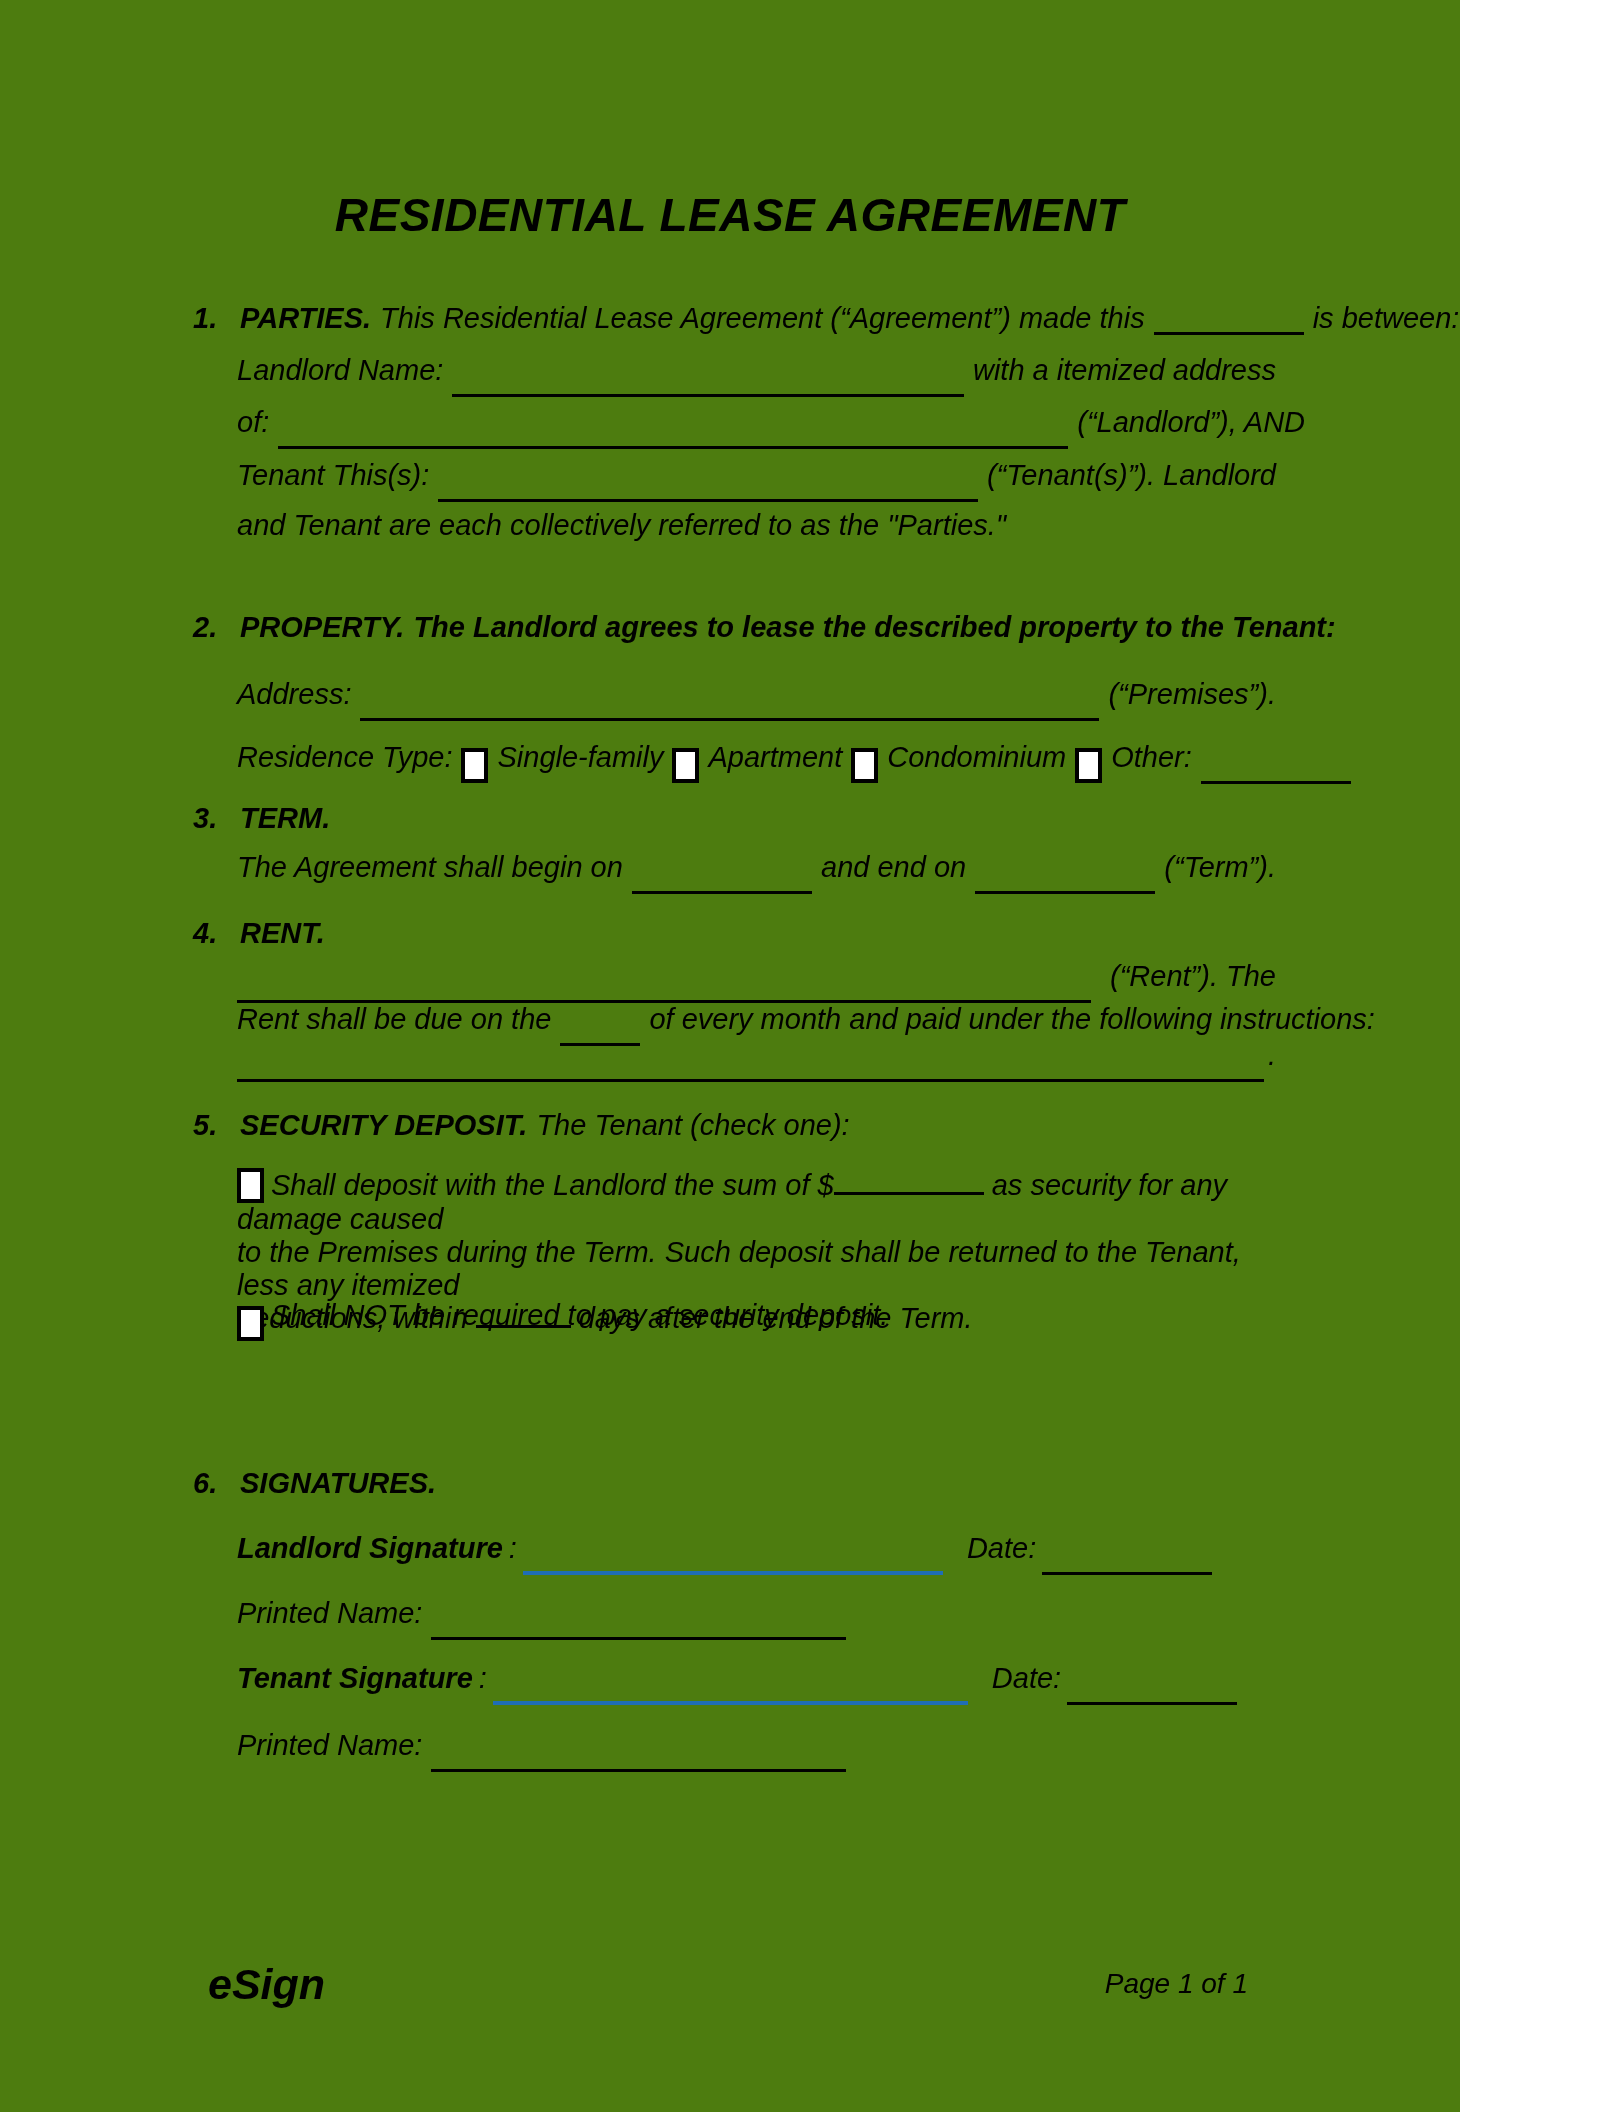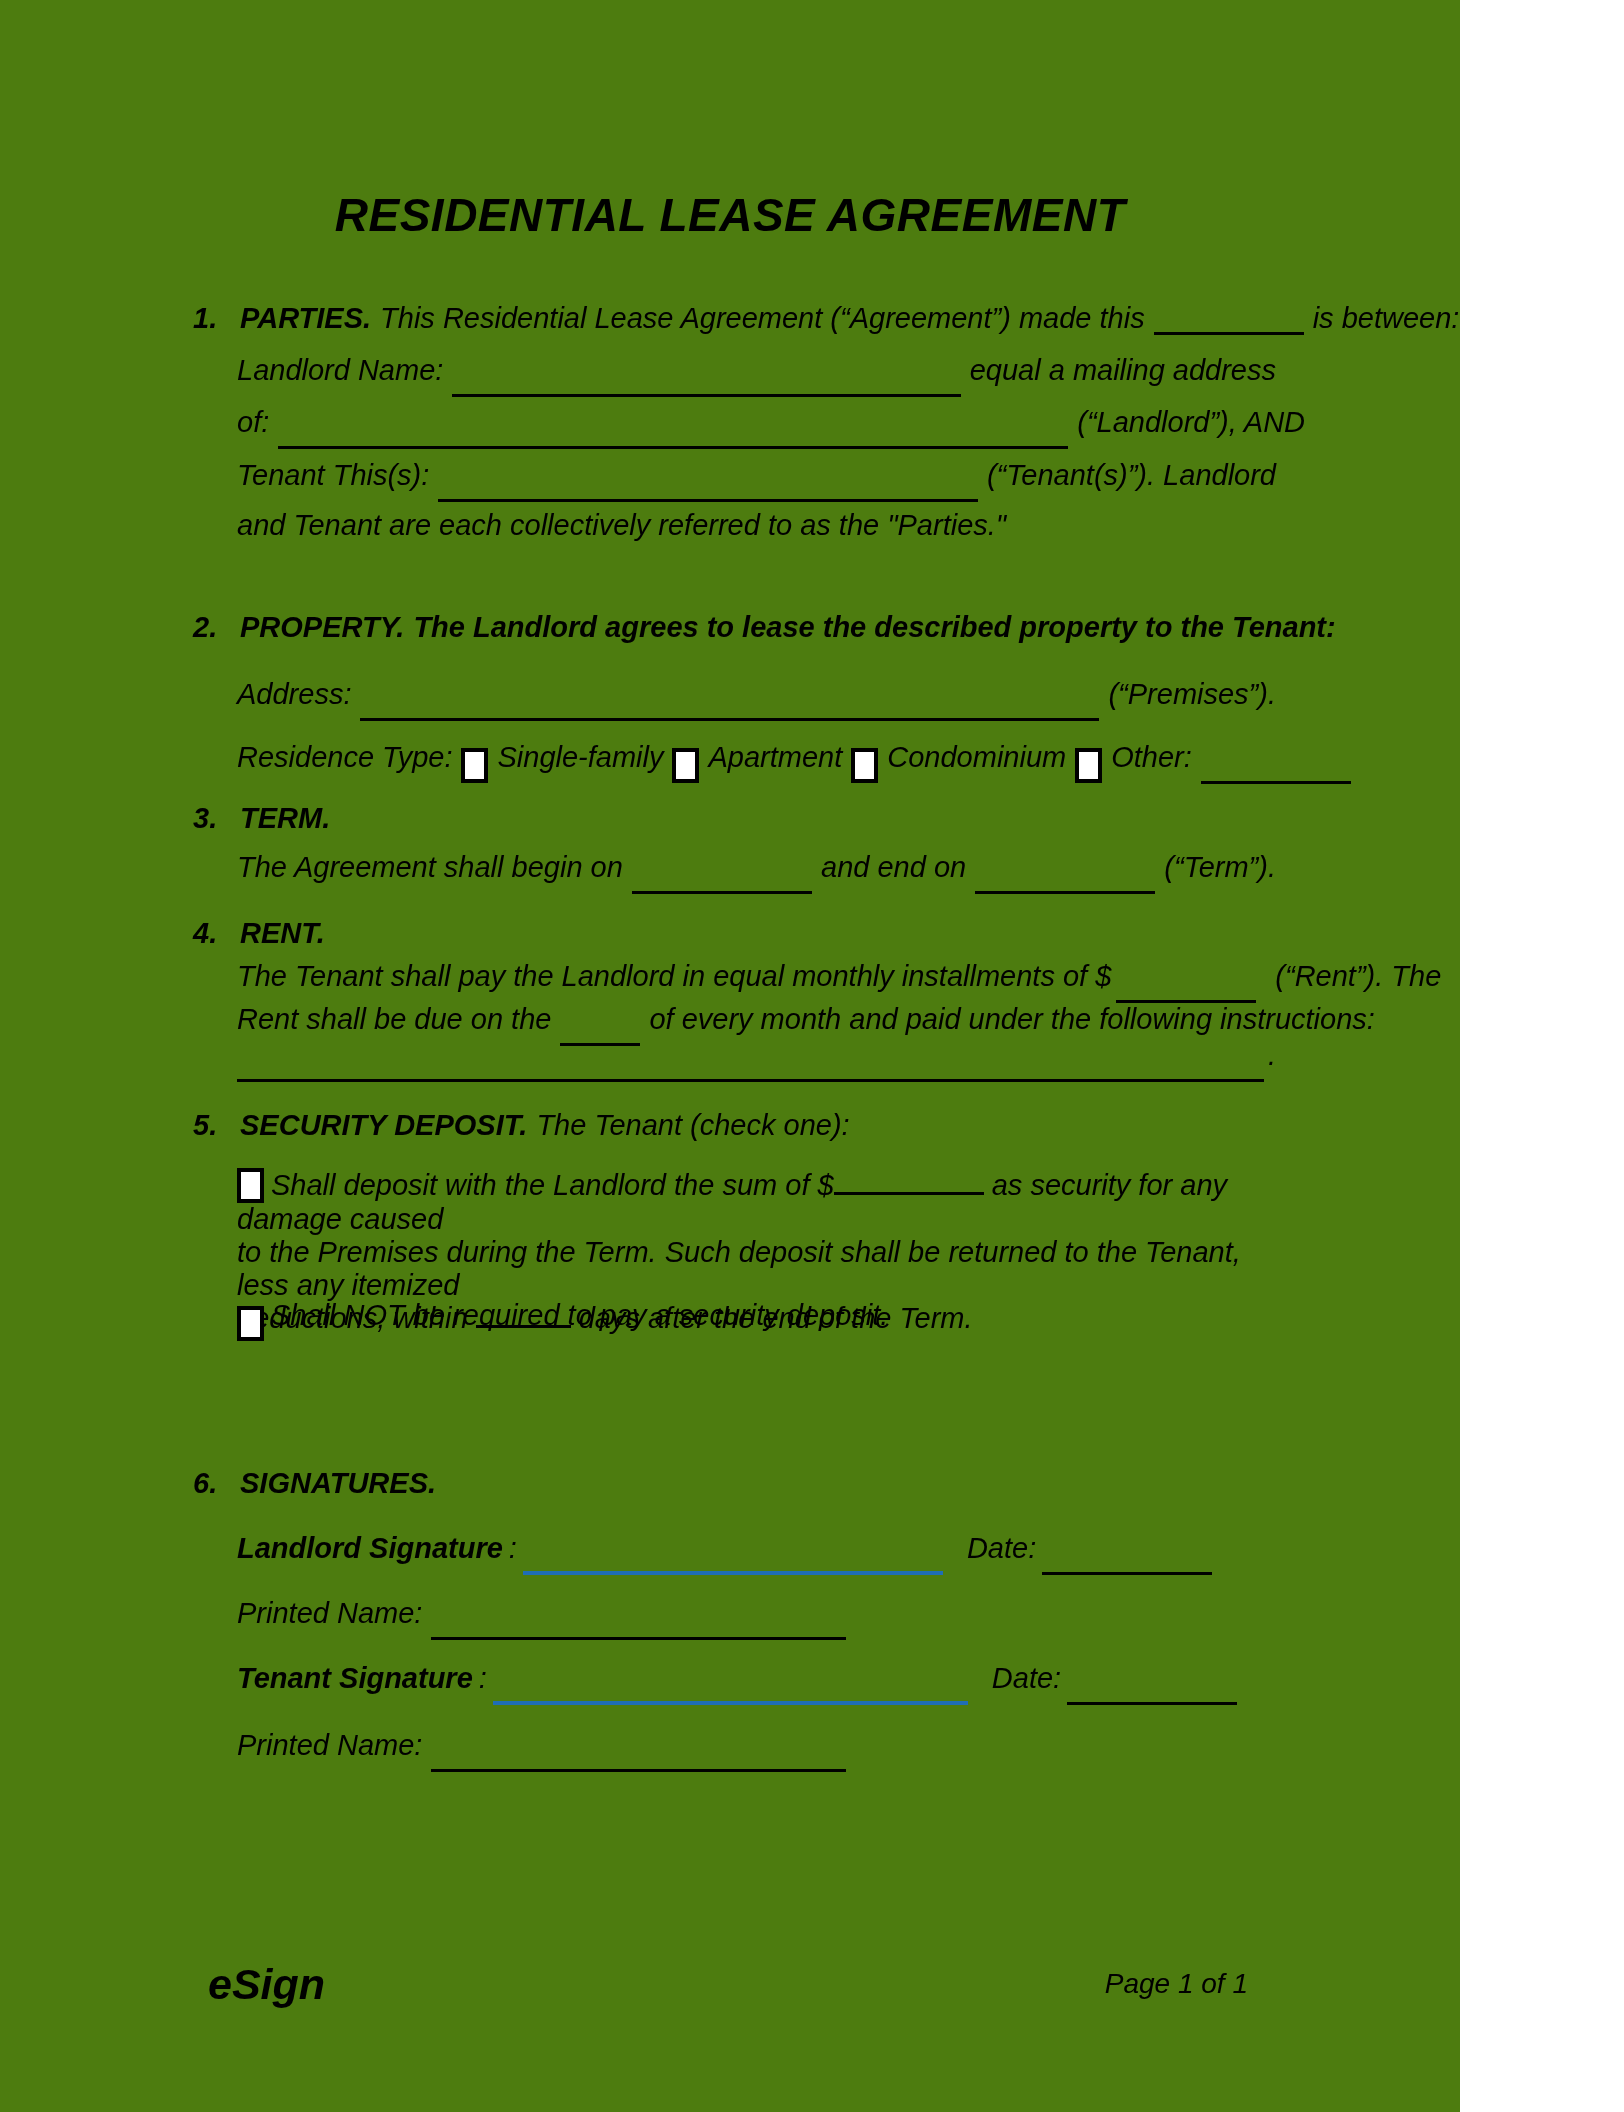--- a/index.html
+++ b/index.html
@@ -80,21 +80,21 @@
   <div class="row" style="top:298px">
     <span class="num">1.</span>
     <span class="b">PARTIES.</span>
     <span>This Residential Lease Agreement (“Agreement”) made this</span>
     <span class="bl grow" style="min-width:150px"></span>
     <span>is between:</span>
   </div>
   <div class="row indent" style="top:350px">
     <span>Landlord Name:</span>
     <span class="bl grow"></span>
-    <span>equal a mailing address</span>
+    <span>with a itemized address</span>
   </div>
   <div class="row indent" style="top:402px">
     <span>of:</span>
     <span class="bl" style="width:790px"></span>
     <span>(“Landlord”), AND</span>
   </div>
   <div class="row indent" style="top:455px">
     <span>Tenant This(s):</span>
     <span class="bl grow"></span>
     <span>(“Tenant(s)”). Landlord</span>
@@ -136,21 +136,20 @@
     <span>and end on</span>
     <span class="bl grow"></span>
     <span>(“Term”).</span>
   </div>
 
   <div class="row" style="top:913px">
     <span class="num">4.</span>
     <span class="b">RENT.</span>
   </div>
   <div class="row indent" style="top:956px; gap:5px">
-    <span>The Tenant shall pay the Landlord in equal monthly installments of $</span>
     <span class="bl grow" style="min-width:140px"></span>
     <span style="margin-left:14px">(“Rent”). The</span>
   </div>
   <div class="row indent" style="top:999px">
     <span>Rent shall be due on the</span>
     <span class="bl" style="width:80px"></span>
     <span>of every month and paid under the following instructions:</span>
   </div>
   <div class="row indent" style="top:1035px; gap:4px">
     <span class="bl grow"></span>

